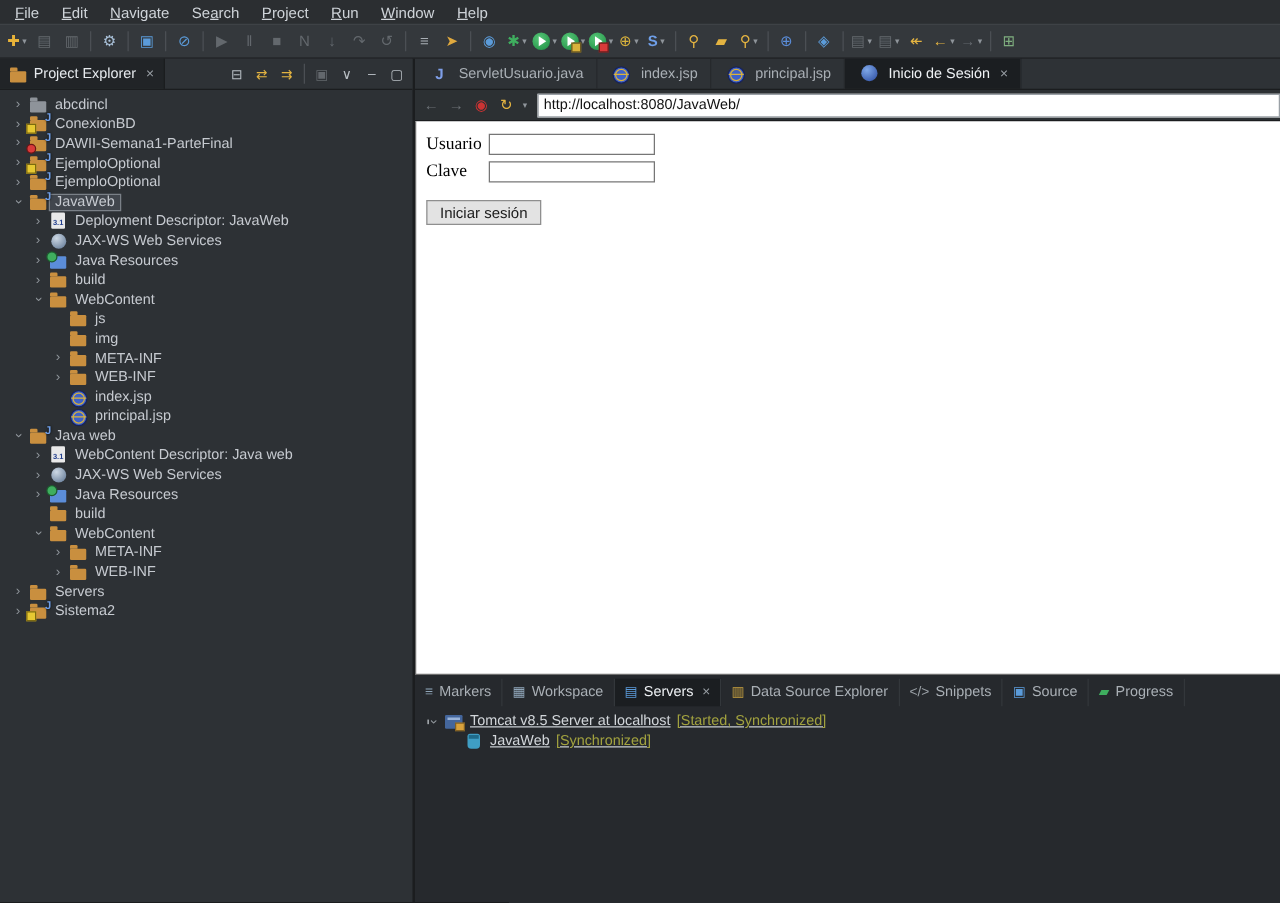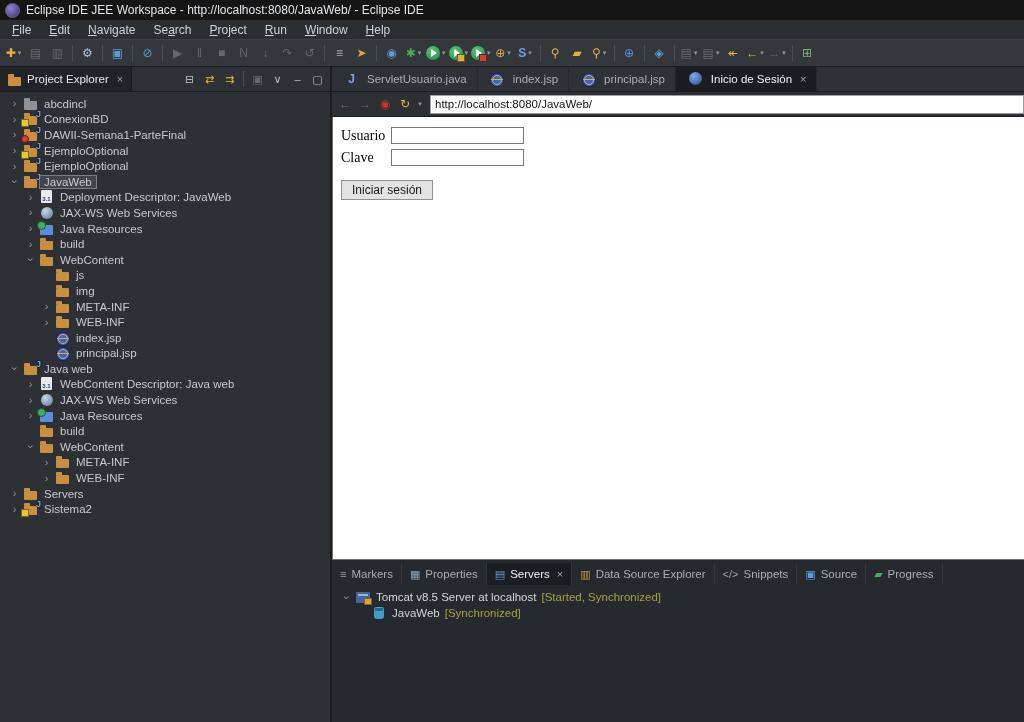--- a/index.html
+++ b/index.html
@@ -103,34 +103,30 @@
           padding:0 2px;outline:none;}
   .pbtn{margin-top:9px;font-size:12px;padding:2px 10px;background:#e3e3e3;
         border:1px solid #8f8f8f;color:#1a1a1a;font-family:"Liberation Sans",sans-serif;}
   
   .bottom{flex:1;display:flex;flex-direction:column;background:#26292d;min-height:0;}
   .btabs{height:22px;flex:0 0 22px;display:flex;align-items:stretch;font-size:11.5px;
          color:#a9afb5;margin-top:3px;}
   .btab{display:flex;align-items:center;gap:5px;padding:0 8px;border-right:1px solid #33373b;}
   .btab.active{background:#1b1e21;color:#eef1f4;}
   .btab .bicon{font-size:11px;line-height:1;}
-  .bcontent{flex:1;padding-top:4px;font-size:11.5px;}
+  .bcontent{flex:1;padding-top:4px;font-size:11.5px;text-decoration:underline;}
   .srow{height:16px;display:flex;align-items:center;color:#d2d6da;white-space:nowrap;}
   .srow .status{margin-left:5px;}
   .srow .slabel{margin-left:4px;}
 </style>
 </head>
 <body>
 
 <div class="app">
 
-  <div class="titlebar">
-    <span class="ticon"></span>
-    <span>Eclipse IDE JEE Workspace - http://localhost:8080/JavaWeb/ - Eclipse IDE</span>
-  </div>
 
   <div class="menubar" id="menubar">
       <div class="menu-item"><span></span><span class="mn">F</span><span>ile</span></div>
       <div class="menu-item"><span></span><span class="mn">E</span><span>dit</span></div>
       <div class="menu-item"><span></span><span class="mn">N</span><span>avigate</span></div>
       <div class="menu-item"><span>Se</span><span class="mn">a</span><span>rch</span></div>
       <div class="menu-item"><span></span><span class="mn">P</span><span>roject</span></div>
       <div class="menu-item"><span></span><span class="mn">R</span><span>un</span></div>
       <div class="menu-item"><span></span><span class="mn">W</span><span>indow</span></div>
       <div class="menu-item"><span></span><span class="mn">H</span><span>elp</span></div>
@@ -547,21 +543,21 @@
           </div><button class="pbtn">Iniciar sesión</button></div>
 
       <div class="bottom">
         <div class="btabs" id="btabs">
             <div class="btab">
               <span class="bicon" style="color: rgb(143, 165, 184);">≡</span>
               <span>Markers</span>
             </div>
             <div class="btab">
               <span class="bicon" style="color: rgb(143, 165, 184);">▦</span>
-              <span>Properties</span>
+              <span>Workspace</span>
             </div>
             <div class="btab active">
               <span class="bicon" style="color: rgb(91, 155, 217);">▤</span>
               <span>Servers</span>
               <span class="close">×</span>
             </div>
             <div class="btab">
               <span class="bicon" style="color: rgb(201, 162, 63);">▥</span>
               <span>Data Source Explorer</span>
             </div>

